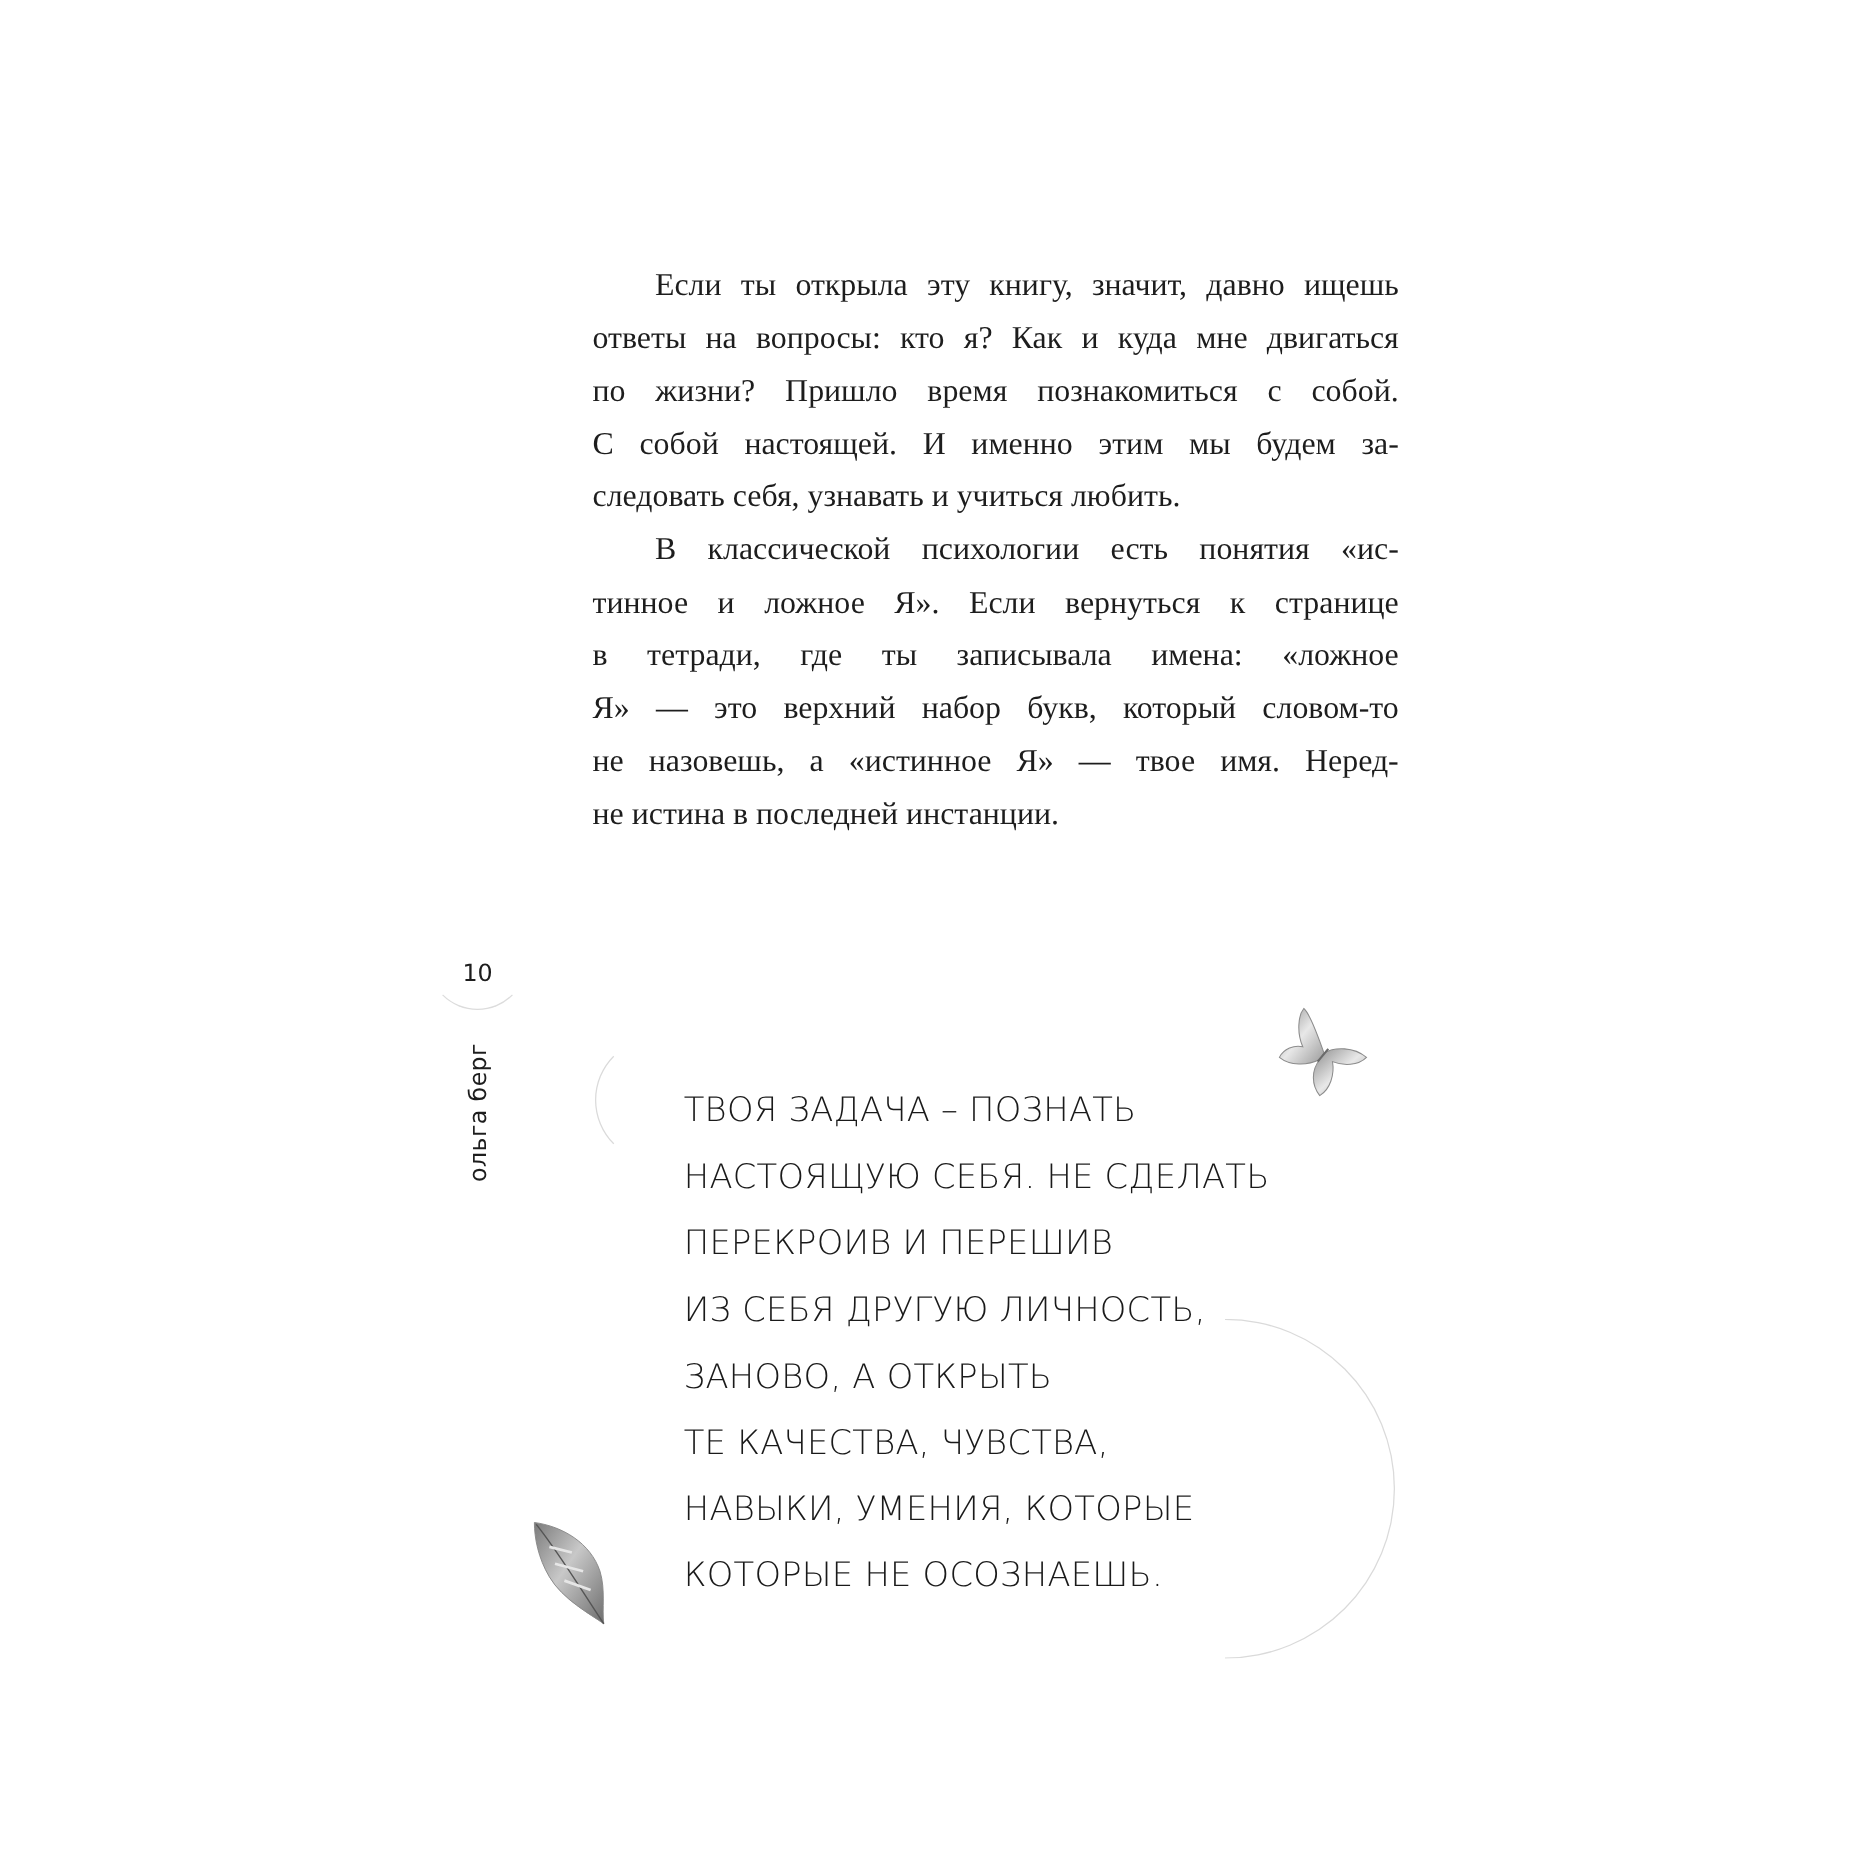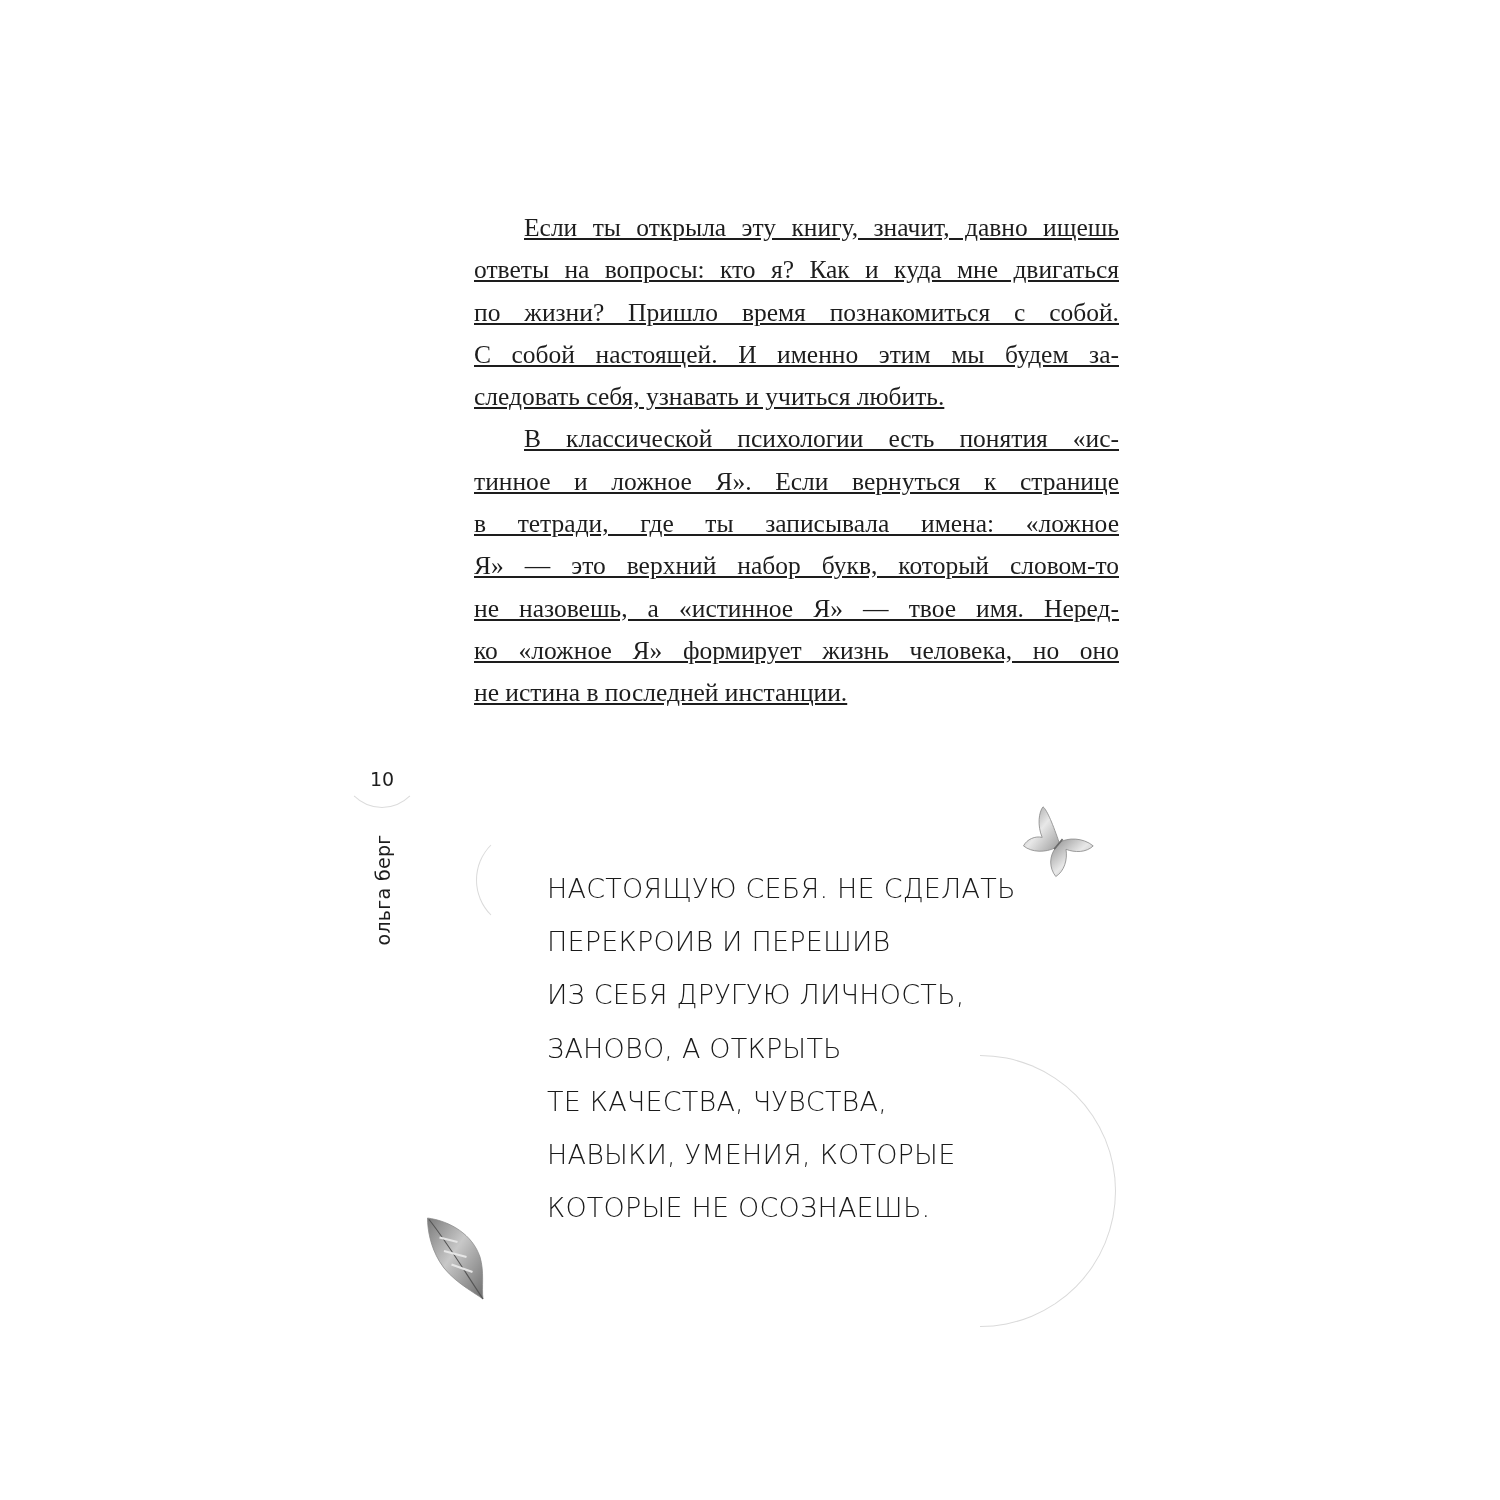--- a/index.html
+++ b/index.html
@@ -19,21 +19,20 @@
       font-family: "Liberation Serif", "DejaVu Serif", serif;
       font-size: 25.5px;
       line-height: 42.3px;
       color: #1d1d1d;
     }
     .body-text .line {
       display: block;
       white-space: nowrap;
       text-align: justify;
       text-align-last: justify;
-      text-decoration: underline;
     }
     .body-text .line.last { text-align-last: left; }
     .body-text .line.indent { padding-left: 50px; }
 
     .folio {
       position: absolute;
       left: 342px; top: 748px;
       width: 80px; height: 60px;
     }
     .folio-arc {
@@ -116,21 +115,20 @@
       <span class="line">по жизни? Пришло время познакомиться с собой.</span>
       <span class="line">С собой настоящей. И именно этим мы будем за-</span>
       <span class="line last">следовать себя, узнавать и учиться любить.</span>
     </div>
     <div class="paragraph">
       <span class="line indent">В классической психологии есть понятия «ис-</span>
       <span class="line">тинное и ложное Я». Если вернуться к странице</span>
       <span class="line">в тетради, где ты записывала имена: «ложное</span>
       <span class="line">Я» — это верхний набор букв, который словом-то</span>
       <span class="line">не назовешь, а «истинное Я» — твое имя. Неред-</span>
-      <span class="line">ко «ложное Я» формирует жизнь человека, но оно</span>
       <span class="line last">не истина в последней инстанции.</span>
     </div>
   </div>
 
   <div class="arc-left"></div>
   <div class="arc-right-top"></div>
 
   <svg class="butterfly" viewBox="0 0 100 100">
     <defs>
       <linearGradient id="wingG" x1="0" y1="0" x2="1" y2="1">
@@ -151,20 +149,21 @@
         <stop offset="0.45" stop-color="#c8c8c8"></stop>
         <stop offset="1" stop-color="#6e6e6e"></stop>
       </linearGradient>
     </defs>
     <path d="M10 8 C40 12 70 30 80 60 C86 80 82 100 84 116 C70 106 40 90 26 66 C14 46 10 24 10 8 Z" fill="url(#leafG)" stroke="#888" stroke-width="1"></path>
     <path d="M12 10 C36 40 60 80 84 116" stroke="#555" stroke-width="1.5" fill="none"></path>
     <path d="M26 34 L50 40 M32 52 L62 60 M42 70 L70 80" stroke="#e6e6e6" stroke-width="3" fill="none"></path>
   </svg>
 
   <div class="quote">
+    <span class="qline">ТВОЯ ЗАДАЧА – ПОЗНАТЬ</span>
     <span class="qline">НАСТОЯЩУЮ СЕБЯ. НЕ СДЕЛАТЬ</span>
     <span class="qline">ПЕРЕКРОИВ И ПЕРЕШИВ</span>
     <span class="qline">ИЗ СЕБЯ ДРУГУЮ ЛИЧНОСТЬ,</span>
     <span class="qline">ЗАНОВО, А ОТКРЫТЬ</span>
     <span class="qline">ТЕ КАЧЕСТВА, ЧУВСТВА,</span>
     <span class="qline">НАВЫКИ, УМЕНИЯ, КОТОРЫЕ</span>
     <span class="qline">КОТОРЫЕ НЕ ОСОЗНАЕШЬ.</span>
   </div>
 </div>
 

